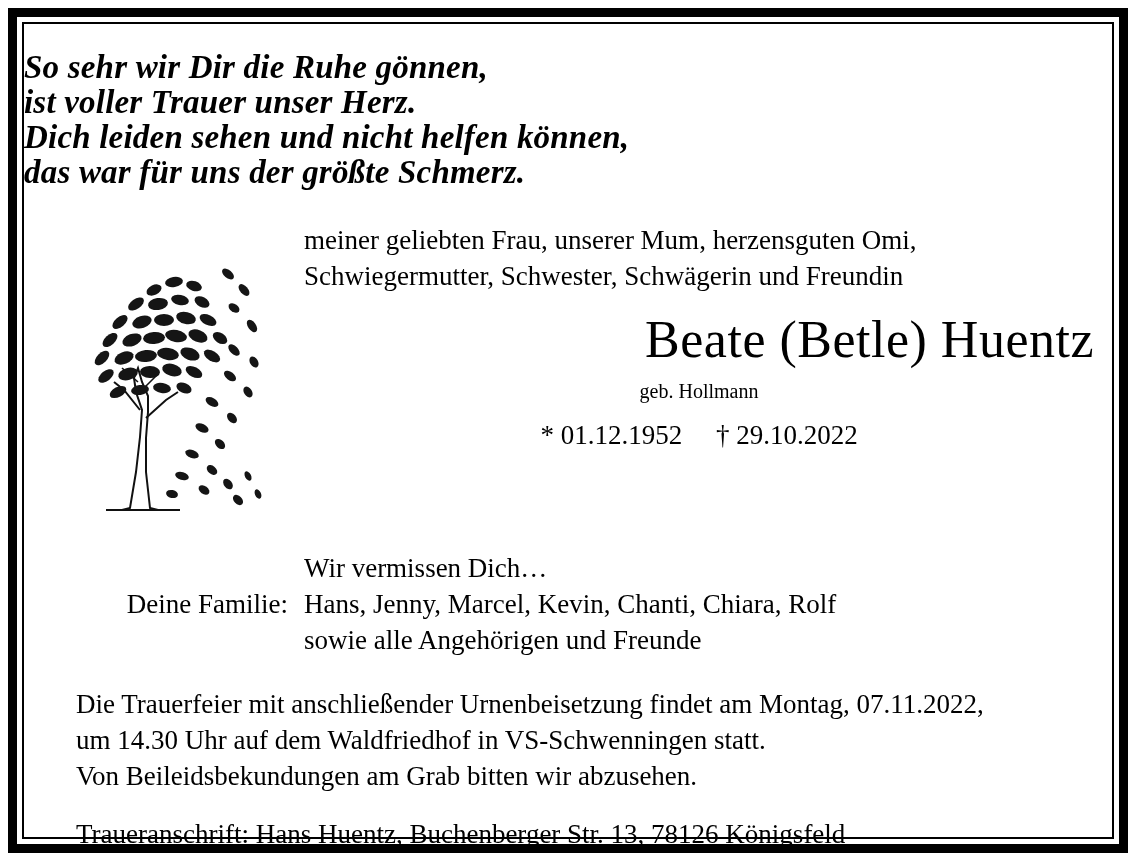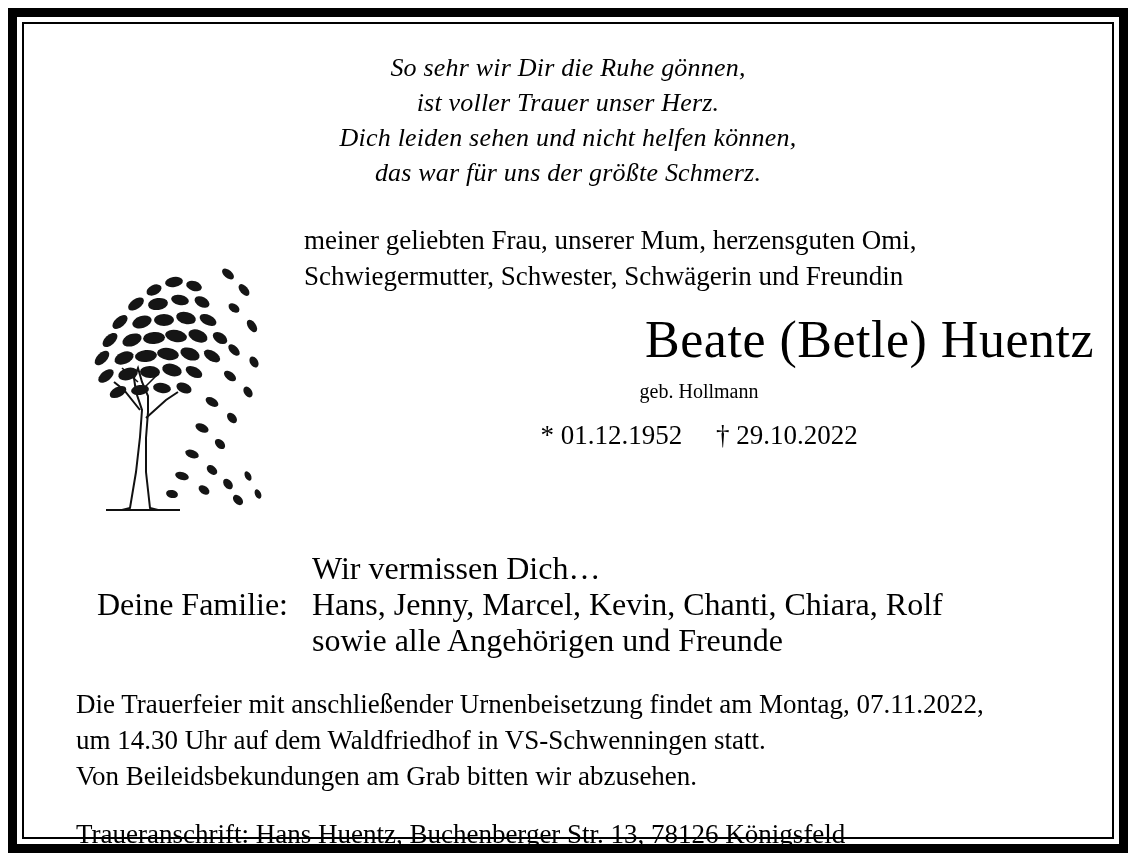--- a/index.html
+++ b/index.html
@@ -47,24 +47,23 @@
     left: 24px;
     top: 24px;
     width: 1088px;
     height: 813px;
     box-sizing: border-box;
   }
 
   
   .poem {
     margin-top: 26px;
-    text-align: center;
     font-style: italic;
-    font-weight: normal;
-    font-size: 26px;
+    font-weight: bold;
+    font-size: 33px;
     line-height: 35px;
     letter-spacing: 0.2px;
   }
   .poem div { white-space: pre; }
 
   
   .middle {
     position: relative;
     margin-top: 32px;
     height: 300px;
@@ -109,24 +108,23 @@
     font-size: 27px;
     line-height: 34px;
     margin-top: 10px;
     white-space: pre;
   }
 
   
   .family {
     position: relative;
     margin-top: 28px;
-    font-size: 32px;
+    font-size: 27px;
     line-height: 36px;
     height: 120px;
-    padding-left: 8px;
   }
   .family-line { padding-left: 280px; white-space: pre; }
   .family-label {
     position: absolute;
     left: 0;
     top: 36px;
     width: 272px;
     text-align: right;
     padding-right: 8px;
     box-sizing: border-box;

